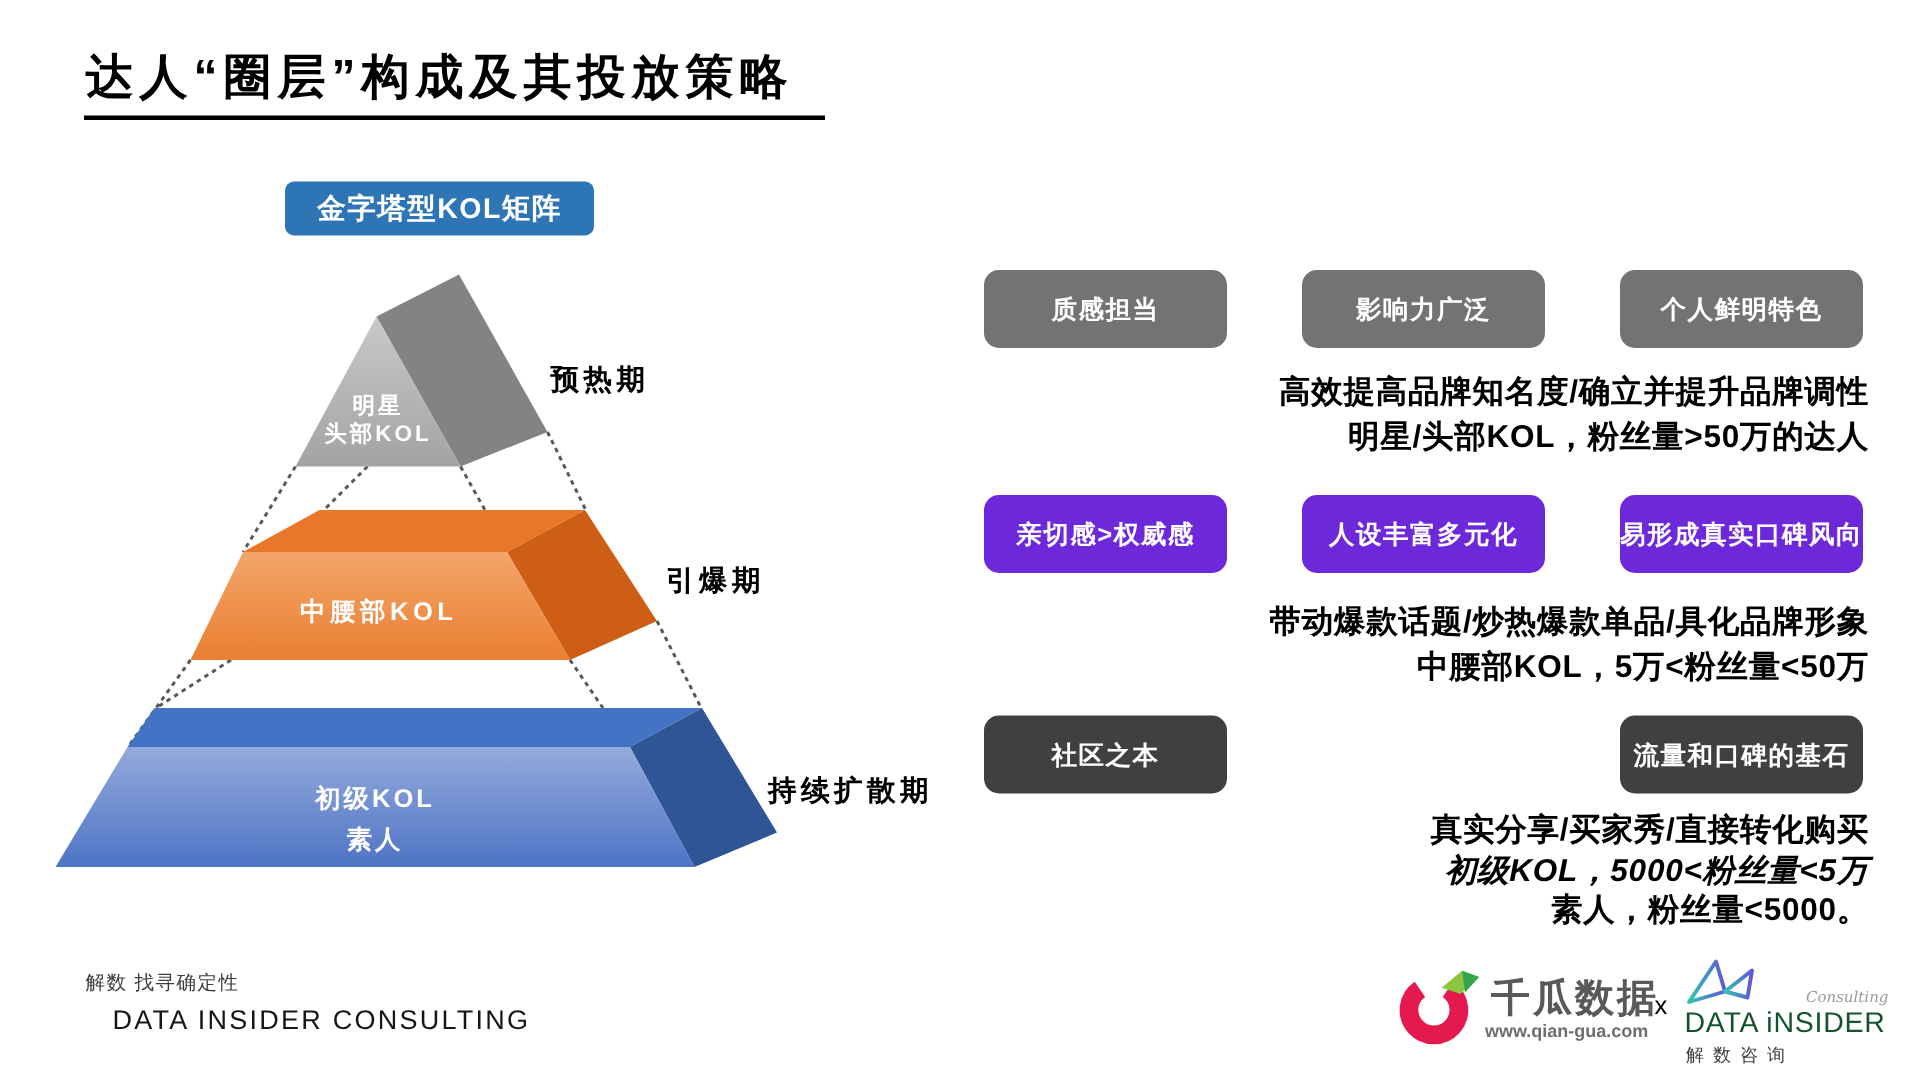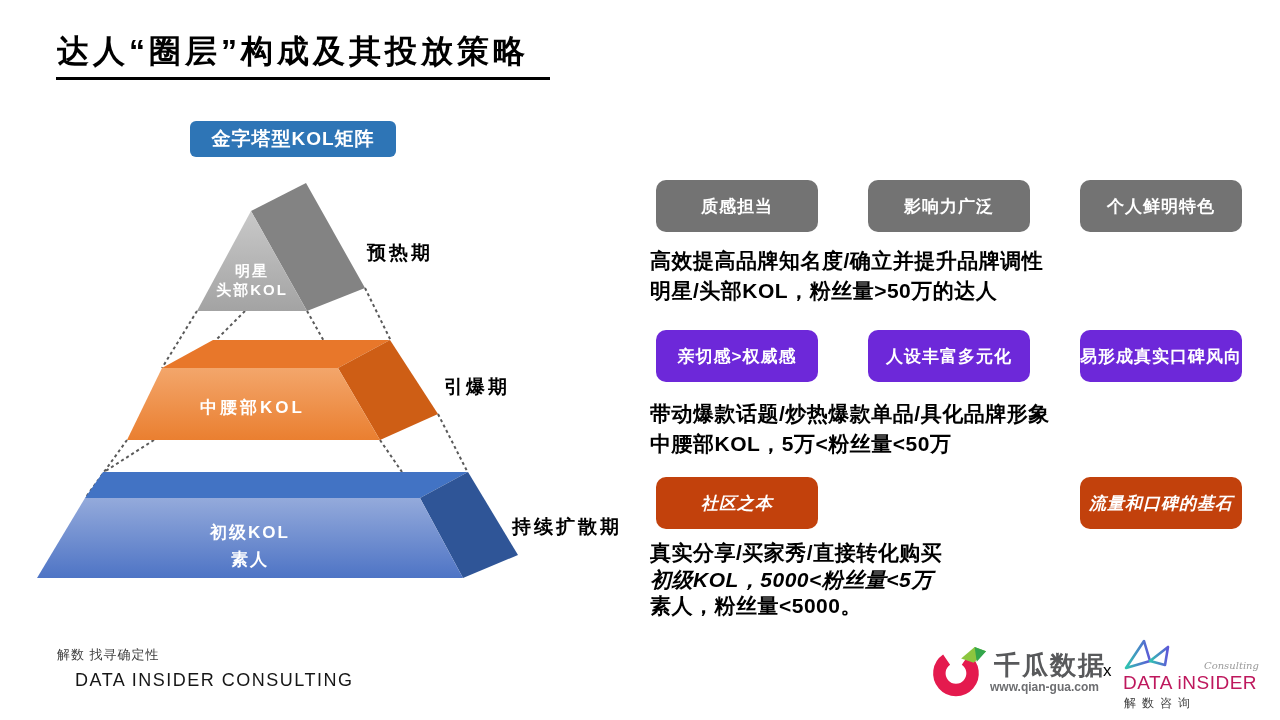--- a/index.html
+++ b/index.html
@@ -53,46 +53,46 @@
     left:656px;width:586px;display:flex;justify-content:space-between;
   }
   .pill{
     width:162px;height:52px;border-radius:10px;
     color:#fff;font-size:17px;font-weight:bold;letter-spacing:1px;
     display:flex;align-items:center;justify-content:center;
     white-space:nowrap;
   }
   .pill-gray{background:#737373;}
   .pill-orange{background:#6d28d9;}
-  .pill-blue{background:#c2410c;font-style:italic;}
+  .pill-blue{background:#404040;}
   .row-1{top:180px;}
   .row-2{top:330px;}
   .row-3{top:477px;}
 
   .desc-line{
-    left:650px;width:596px;text-align:left;
+    left:650px;width:596px;text-align:right;
     font-size:21px;font-weight:bold;color:#000;letter-spacing:0.5px;
     white-space:nowrap;
   }
   .d1a{top:247px;} .d1b{top:277px;}
   .d2a{top:400px;} .d2b{top:430px;}
   .d3a{top:539px;} .d3b{top:566px;font-style:italic;} .d3c{top:592px;}
 
   
   .footer-tagline{left:57px;top:646px;font-size:13px;color:#3c3c3c;letter-spacing:1px;}
   .footer-company{left:75px;top:670px;font-size:18px;color:#161616;letter-spacing:1.5px;}
 
   
   .qiangua-icon{left:926px;top:644px;}
   .qiangua-name{left:994px;top:648px;font-size:26px;color:#58595B;font-weight:bold;letter-spacing:2px;}
   .qiangua-url{left:990px;top:680px;font-size:12px;color:#6D6E71;font-weight:bold;}
   .logo-x{left:1103px;top:661px;font-size:17px;color:#000;}
   .di-icon{left:1122px;top:637px;}
   .di-consulting{left:1204px;top:660px;font-size:10px;color:#9a9a9a;font-style:italic;font-family:"DejaVu Serif",serif;}
-  .di-name{left:1123px;top:672px;font-size:19px;color:#be185d;letter-spacing:0.5px;font-weight:500;white-space:nowrap;}
+  .di-name{left:1123px;top:672px;font-size:19px;color:#14532d;letter-spacing:0.5px;font-weight:500;white-space:nowrap;}
   .di-cn{left:1124px;top:695px;font-size:12px;color:#3f3f3f;letter-spacing:6px;}
 </style>
 </head>
 <body>
 
 <div class="abs page-title">达人“圈层”构成及其投放策略</div>
 <div class="abs title-underline"></div>
 
 <div class="abs matrix-badge">金字塔型KOL矩阵</div>
 

